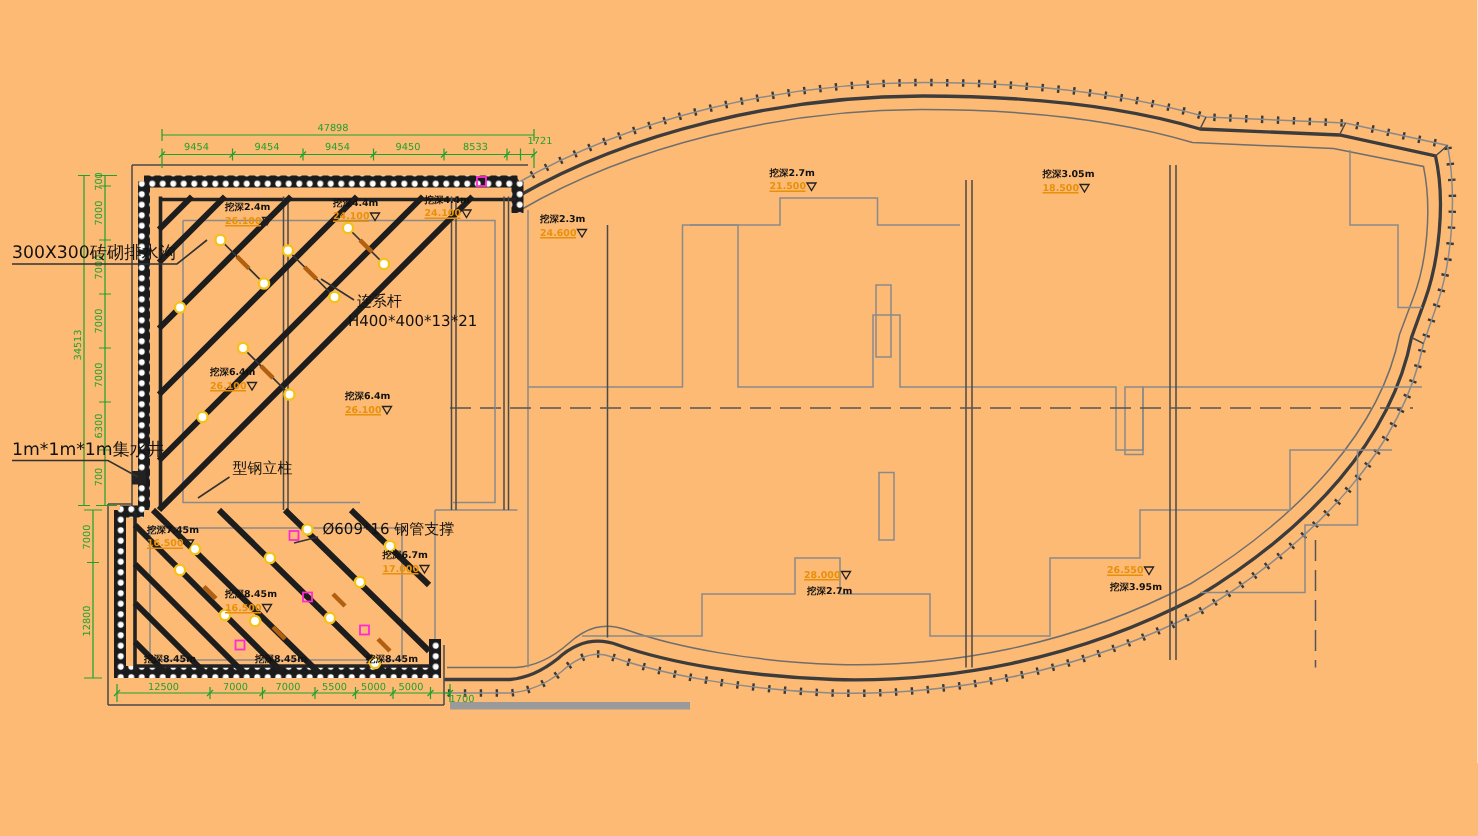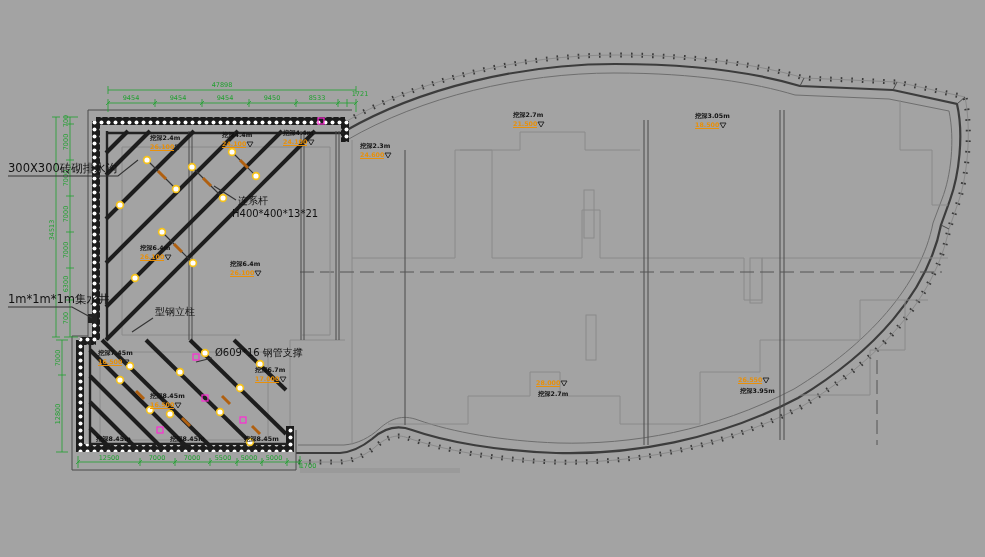--- a/index.html
+++ b/index.html
@@ -1,16 +1,16 @@
 <!DOCTYPE html>
 <html><head>
 <meta charset="utf-8">
 <style>
   html,body{margin:0;padding:0;background:#fff;}
-  .stage{position:relative;width:985px;height:557px;background:#a3a3a3;overflow:hidden;
+  .stage{position:relative;width:985px;height:557px;background:#fdba74;overflow:hidden;
          font-family:"DejaVu Sans",sans-serif;}
   svg text{font-family:"DejaVu Sans",sans-serif;}
   .dimtxt{fill:#1fa12e;font-size:6.5px;}
   .dimtot{fill:#1fa12e;font-size:6.5px;}
   .biglab{fill:#111;font-size:11.5px;}
   .midlab{fill:#111;font-size:10px;}
   .mdepth{fill:#111;font-size:6.3px;font-weight:bold;}
   .melev{fill:#e8900a;font-size:6.3px;font-weight:bold;}
   .gdim{stroke:#1fa12e;stroke-width:0.8;fill:none;}
   .thin{stroke:#8a8a8a;stroke-width:1;fill:none;}

